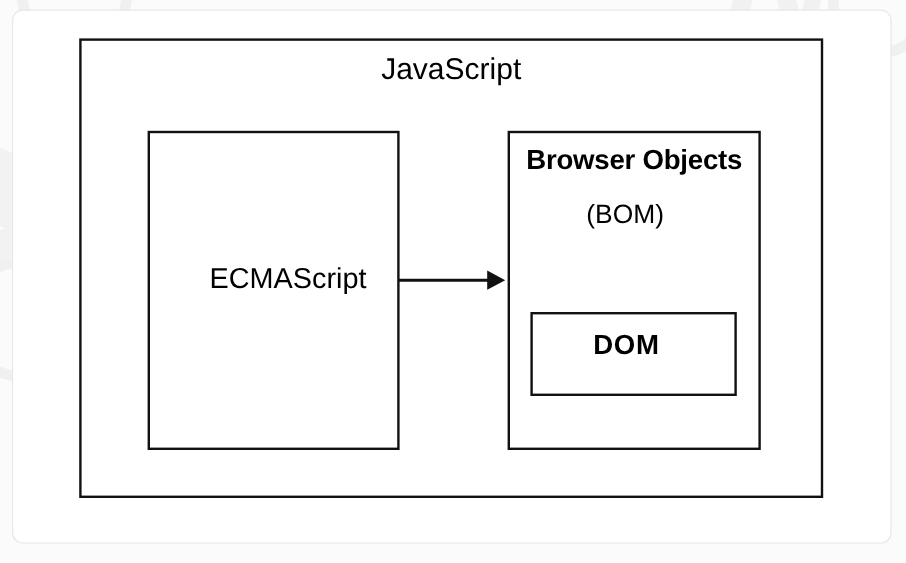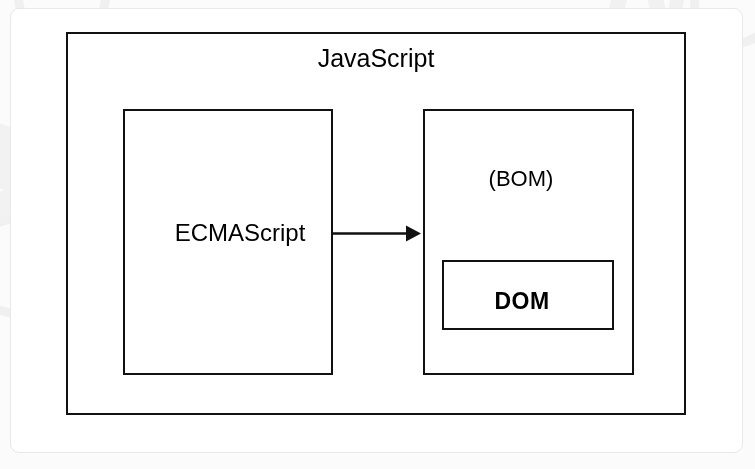--- a/index.html
+++ b/index.html
@@ -139,21 +139,21 @@
     font-weight: 700;
     letter-spacing: -0.2px;
   }
   #bom-sublabel {
     left: 423px; top: 168px;
     width: 196px;
     font-size: 22px;
     font-weight: 400;
   }
   #dom-label {
-    left: 442px; top: 290px;
+    left: 442px; top: 276px;
     width: 160px;
     font-size: 23px;
     font-weight: 700;
     letter-spacing: 0.5px;
   }
 
   
   #arrow-connector {
     position: absolute;
     left: 330px; top: 218px;
@@ -178,20 +178,21 @@
 
 <div id="diagram">
 
   <div class="dbox" id="js-box"></div>
   <div class="lbl" id="js-label">JavaScript</div>
 
   <div class="dbox" id="ecma-box"></div>
   <div class="lbl" id="ecma-label">ECMAScript</div>
 
   <div class="dbox" id="bom-box"></div>
+  <div class="lbl" id="bom-label">Browser Objects</div>
   <div class="lbl" id="bom-sublabel">(BOM)</div>
 
   <div class="dbox" id="dom-box"></div>
   <div class="lbl" id="dom-label">DOM</div>
 
   <svg id="arrow-connector" viewBox="0 0 96 32">
     <line x1="2" y1="15.5" x2="78" y2="15.5" stroke="#111111" stroke-width="2.4"></line>
     <polygon points="76,7.5 91,15.5 76,23.5" fill="#111111"></polygon>
   </svg>
 

